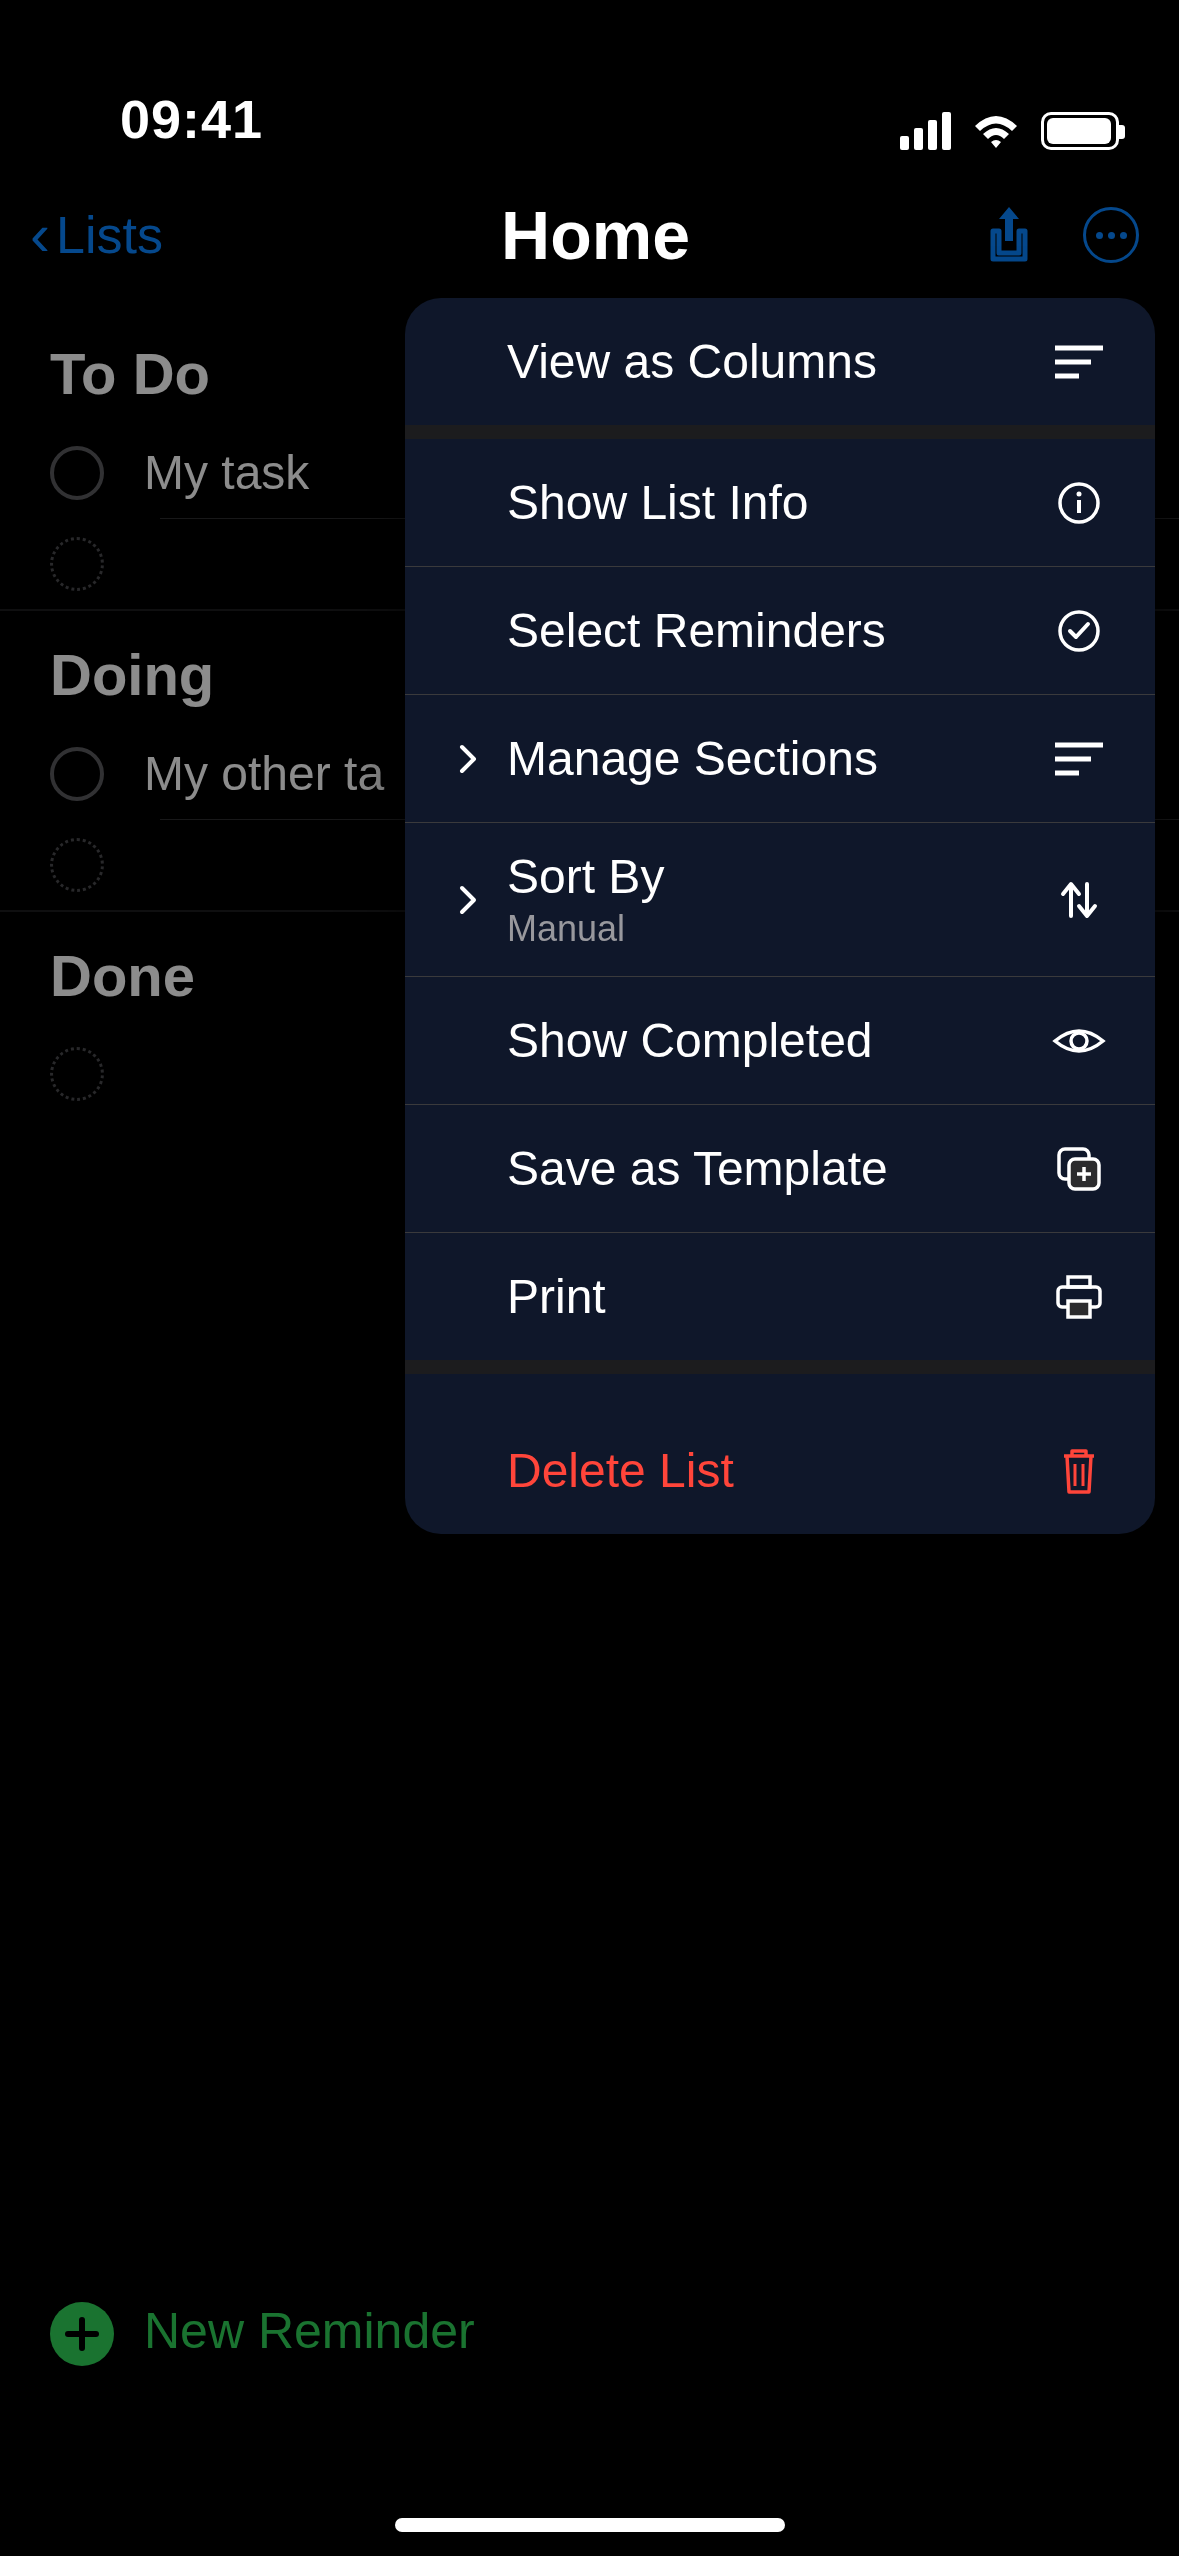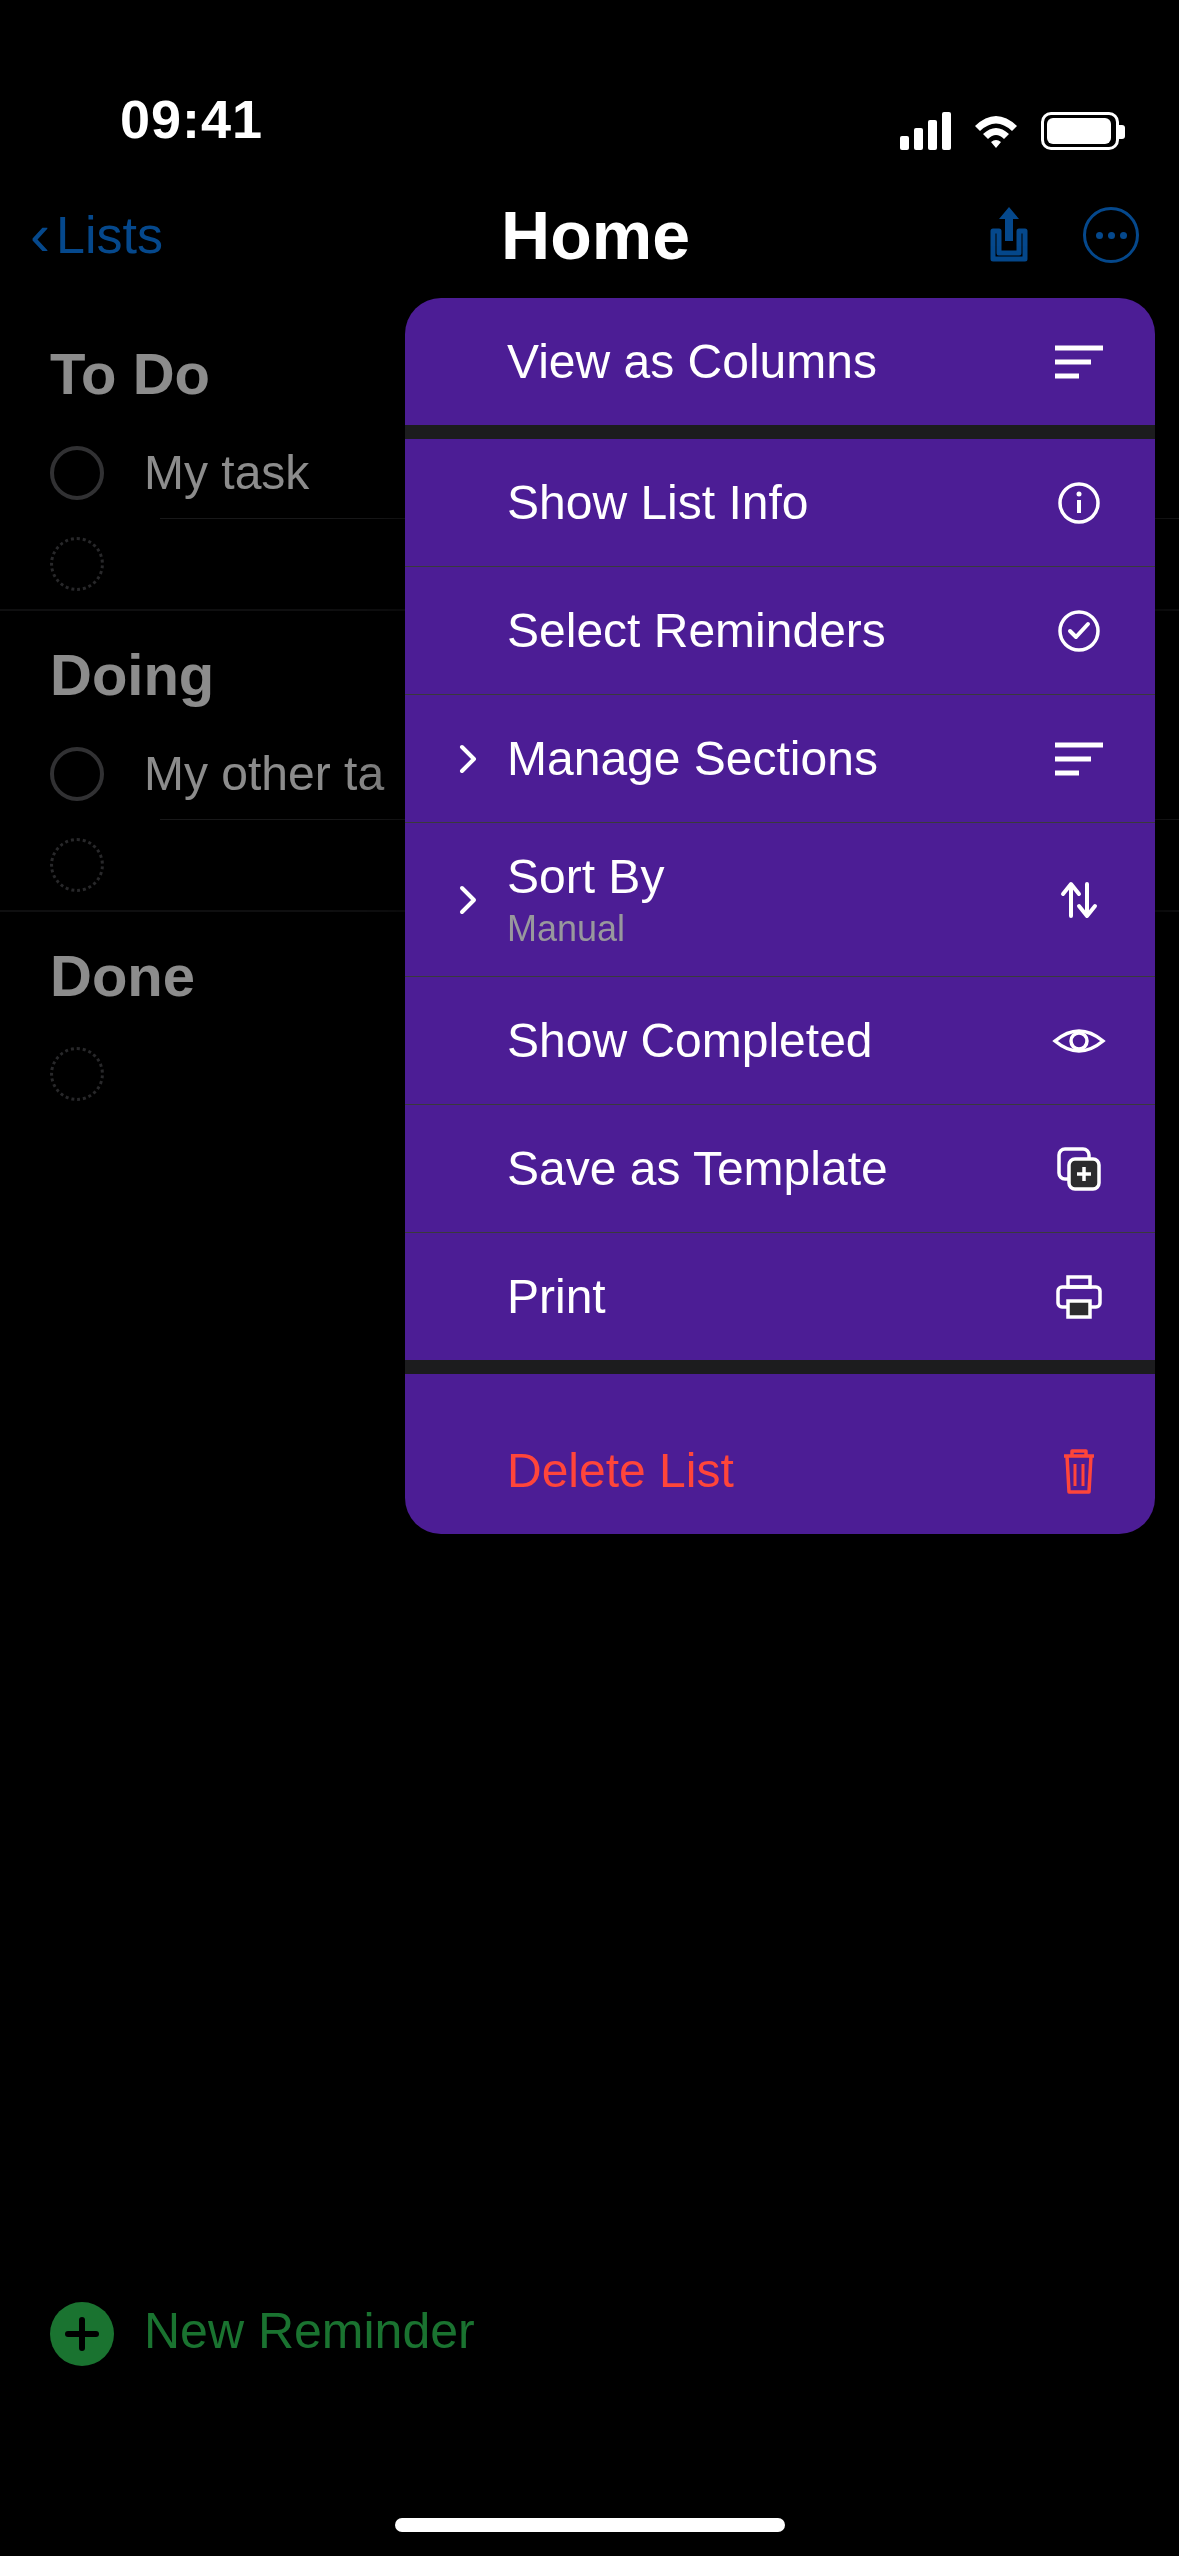--- a/index.html
+++ b/index.html
@@ -35,21 +35,21 @@
   .content { position:absolute; top:310px; left:0; right:0; bottom:0; }
   .section-title { font-size:58px; font-weight:700; padding:30px 50px 20px; }
   .reminder-row { display:flex; align-items:center; padding:18px 50px; gap:40px; }
   .radio { width:54px; height:54px; border:4px solid #5a5a5e; border-radius:50%; flex-shrink:0; }
   .radio.dotted { border:3px dotted #4a4a4e; }
   .reminder-text { font-size:48px; font-weight:400; }
   .row-divider { height:1px; background:#2c2c2e; margin-left:160px; }
   .section-divider { height:2px; background:#1c1c1e; }
 
   
-  .menu { position:absolute; top:298px; right:24px; width:750px; background:#4c1d95; border-radius:36px; overflow:hidden; box-shadow:0 20px 60px rgba(0,0,0,0.7); }
+  .menu { position:absolute; top:298px; right:24px; width:750px; background:#0f172a; border-radius:36px; overflow:hidden; box-shadow:0 20px 60px rgba(0,0,0,0.7); }
   .menu-item { display:flex; align-items:center; justify-content:space-between; padding:36px 48px; font-size:48px; color:#fff; position:relative; }
   .menu-item.two-line { padding-top:26px; padding-bottom:26px; }
   .menu-item .label-wrap { display:flex; flex-direction:column; }
   .menu-item .sublabel { font-size:36px; color:#98989d; margin-top:4px; }
   .menu-item.destructive { color:#ff453a;margin-top:33px; }
   .menu-item .left { display:flex; align-items:center; gap:24px; }
   .menu-item .disclosure { width:30px; display:flex; justify-content:center; }
   .menu-sep { height:1px; background:#3a3a3c; }
   .menu-sep.thick { height:14px; background:#1c1c1e; }
   .menu-icon { width:56px; display:flex; justify-content:center; align-items:center; }

